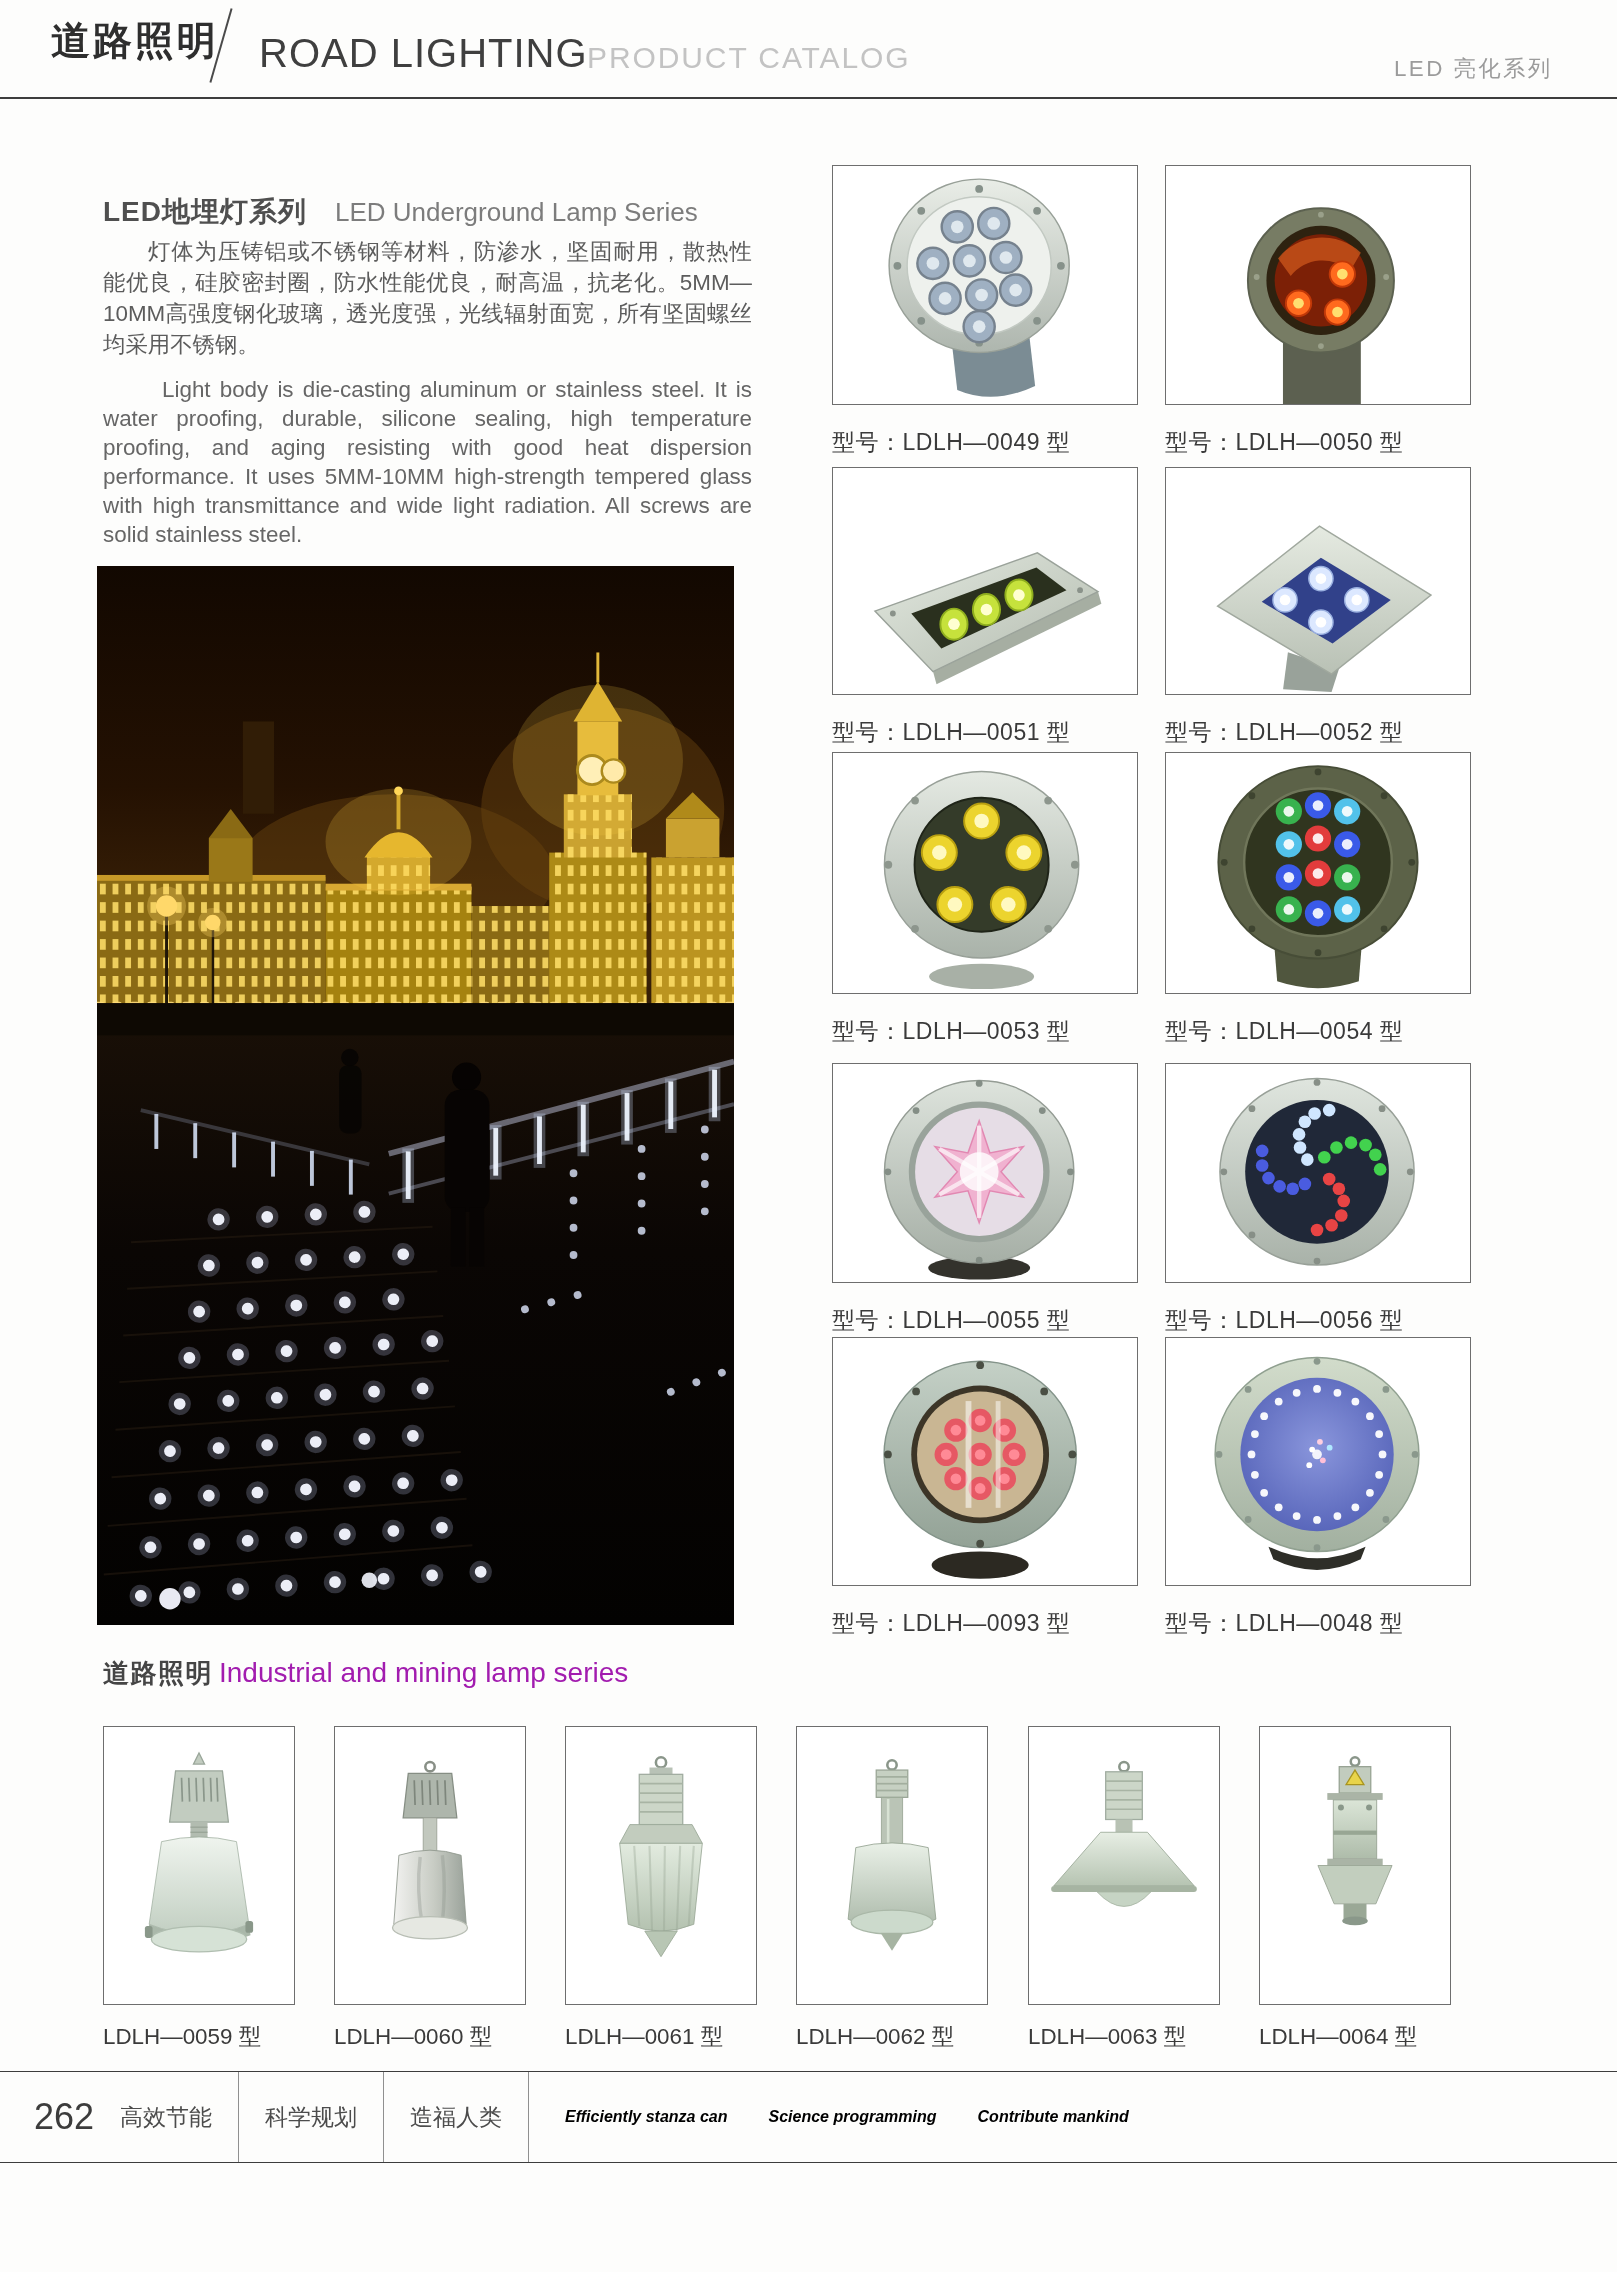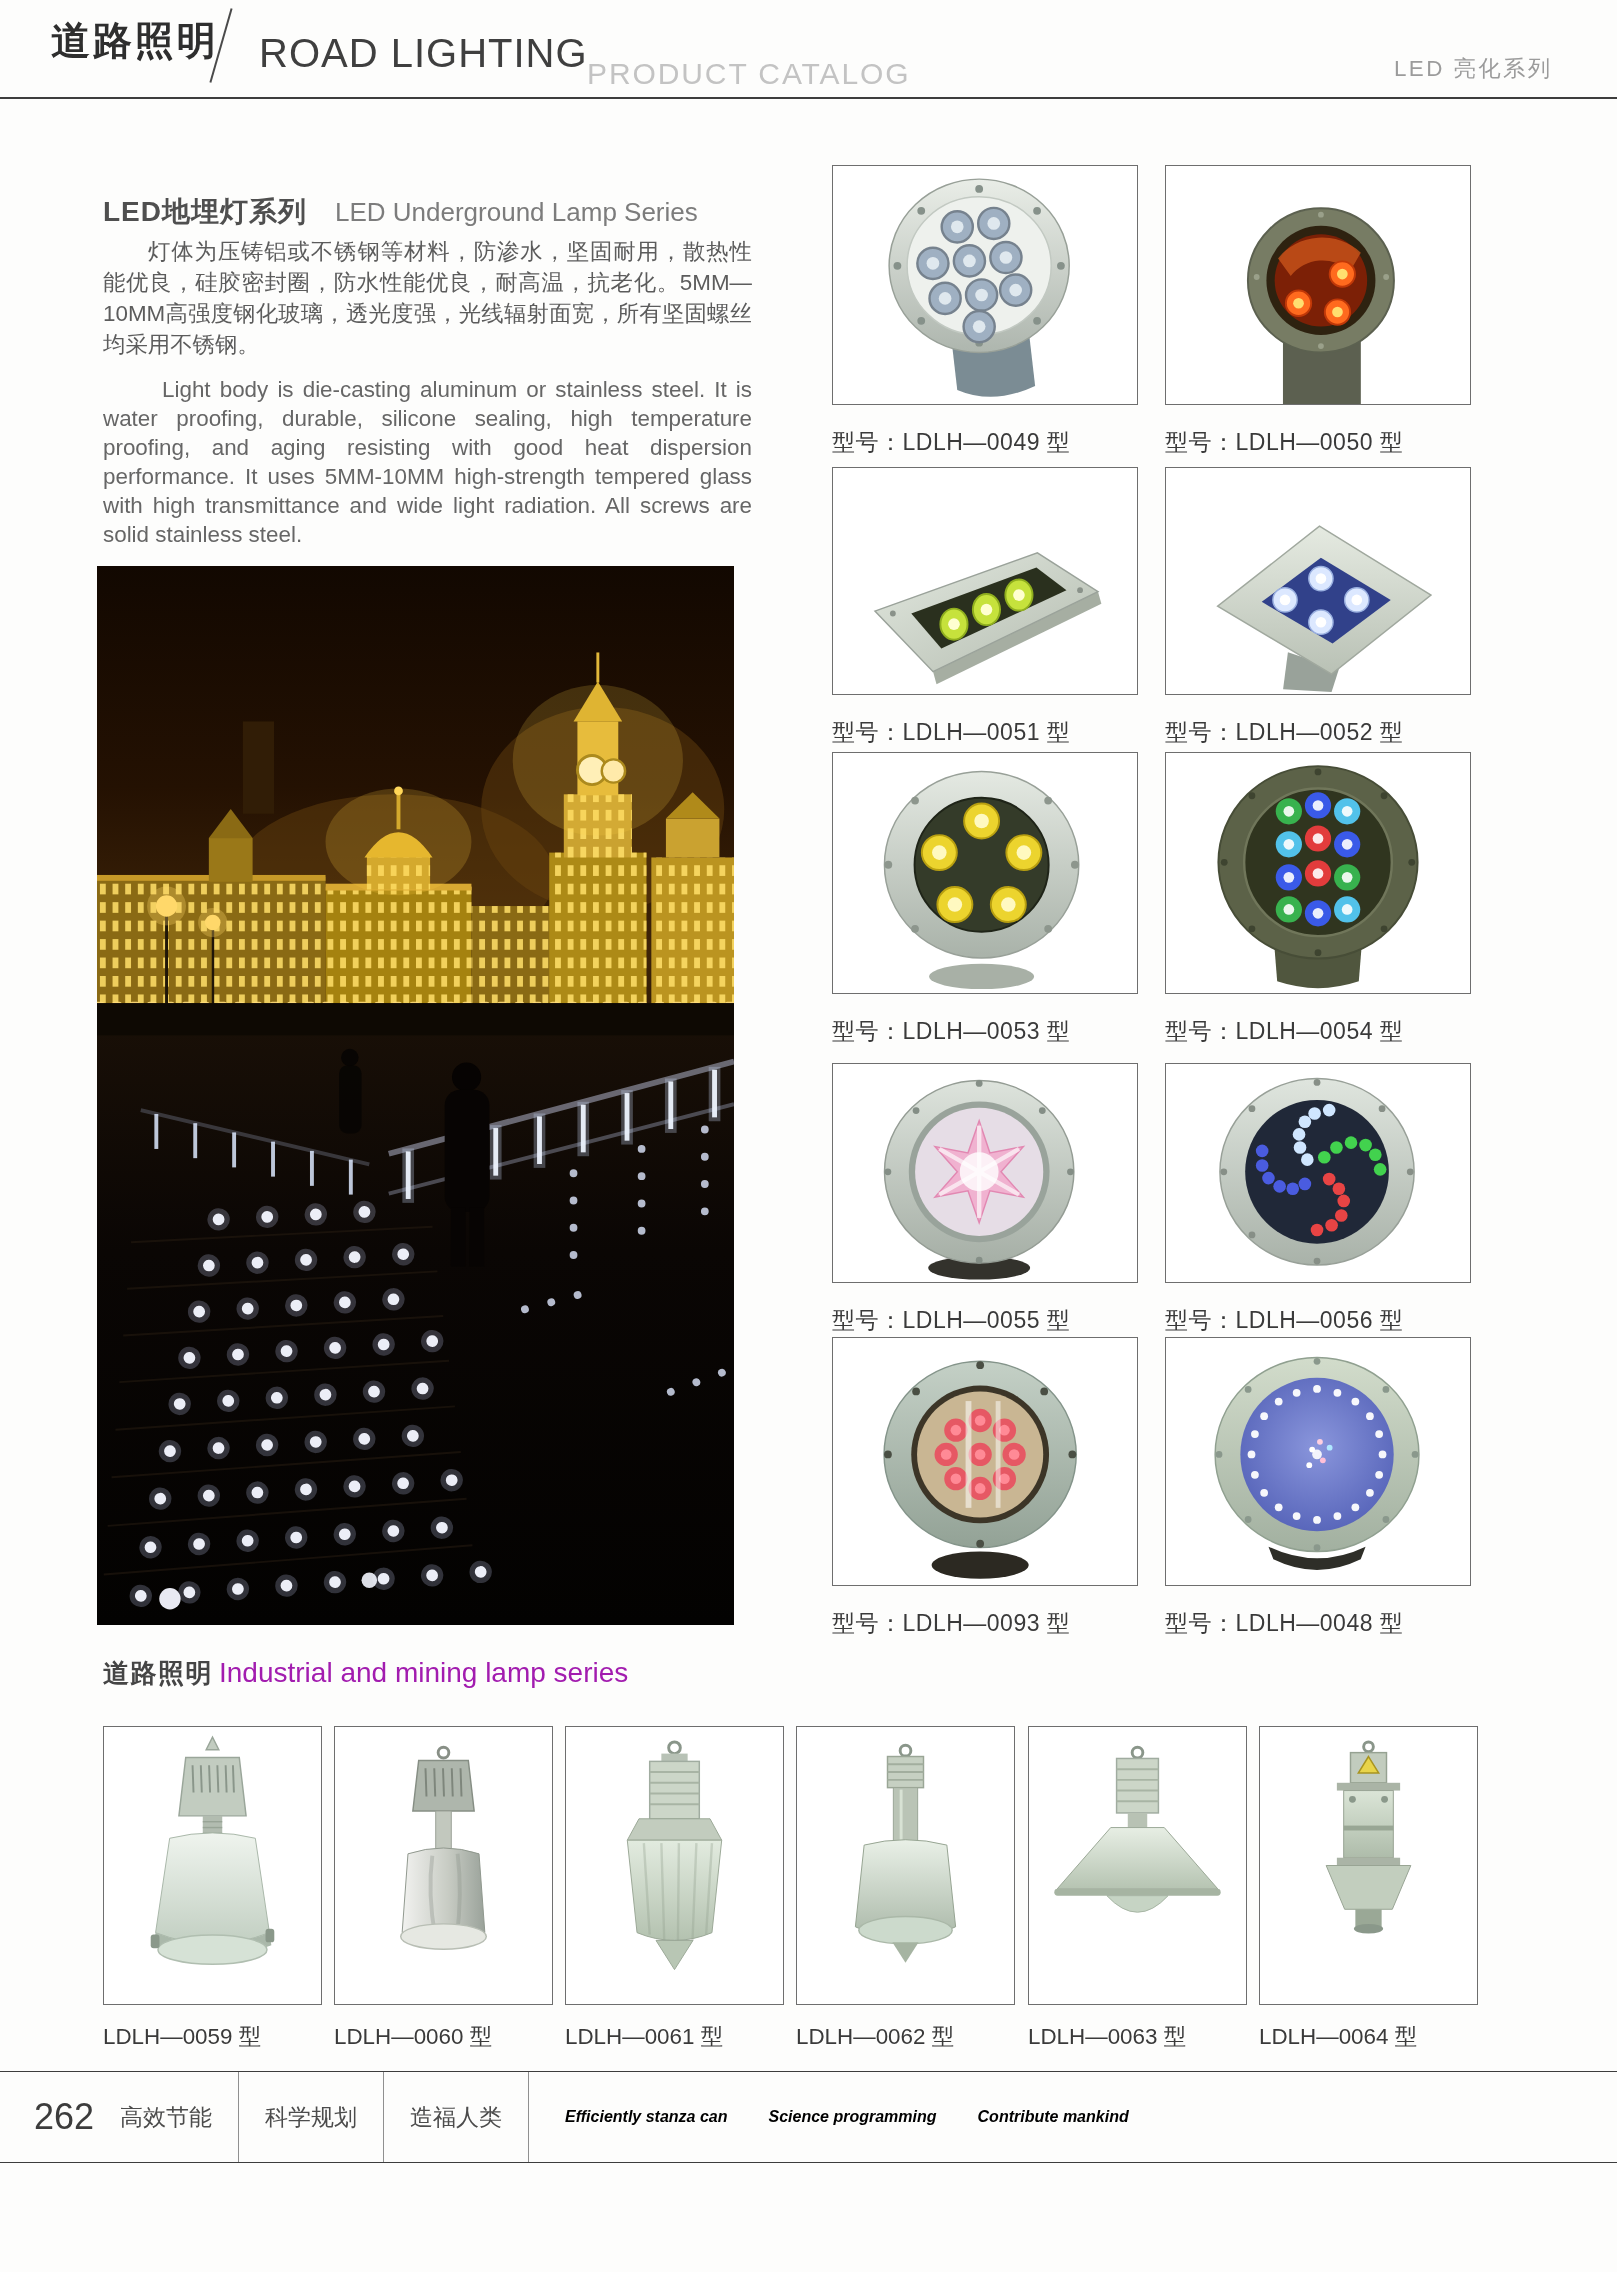--- a/index.html
+++ b/index.html
@@ -5,21 +5,21 @@
   html,body{margin:0;padding:0;background:#9a9a9a;}
   #page{position:relative;width:1617px;height:2273px;background:#fdfdfc;
         font-family:"Liberation Sans",sans-serif;overflow:hidden;}
 
   
   .hdr-cn{position:absolute;left:51px;top:13.6px;font-size:39px;font-weight:700;
           color:#2e2e2e;letter-spacing:2.9px;}
   .hdr-slash{position:absolute;left:220px;top:6.8px;width:1.9px;height:77px;
           background:#4a4a4a;transform:rotate(16deg);}
   .hdr-en{position:absolute;left:239px;top:31px;font-size:40px;color:#3f3f3f;letter-spacing:1px;margin-left:20px;}
-  .hdr-sub{position:absolute;left:587px;top:41px;font-size:30px;color:#c3c3c3;letter-spacing:1.9px;margin-top:16px;}
+  .hdr-sub{position:absolute;left:587px;top:41px;font-size:30px;color:#c3c3c3;letter-spacing:1.9px;}
   .hdr-series{position:absolute;left:1394px;top:53px;font-size:22.4px;color:#9b9b9b;letter-spacing:2.4px;}
   .hdr-line{position:absolute;left:0;top:97px;width:1617px;height:1.9px;background:#3d3d3d;}
 
   
   .sec1-title{position:absolute;left:103px;top:193px;white-space:nowrap;}
   .sec1-cn{font-size:28px;font-weight:700;color:#4f4f4f;letter-spacing:1px;}
   .sec1-en{font-size:26px;color:#7c7c7c;margin-left:28px;}
   .para-cn{position:absolute;left:103px;top:236px;width:649px;font-size:22.4px;line-height:31px;
            color:#5c5c5c;text-align:justify;text-indent:45px;}
   .para-en{position:absolute;left:103px;top:375px;width:649px;font-size:22.4px;line-height:29px;
@@ -31,21 +31,21 @@
   
   .card{position:absolute;width:306px;}
   .imgbox{border:1.5px solid #6e6e6e;background:#ffffff;overflow:hidden;}
   .imgbox svg{display:block;width:100%;height:100%;}
   .model{margin-top:22px;font-size:23px;color:#3a3a3a;letter-spacing:0.5px;white-space:nowrap;}
 
   
   .sec2-title{position:absolute;left:103px;top:1656px;white-space:nowrap;}
   .sec2-cn{font-size:26px;font-weight:700;color:#454545;letter-spacing:1.5px;}
   .sec2-en{font-size:28px;color:#a21caf;margin-left:6px;}
-  .mcard{position:absolute;top:1726px;width:219px;}
+  .mcard{position:absolute;top:1726px;width:192px;}
   .mimgbox{height:277px;border:1.5px solid #6e6e6e;background:#ffffff;overflow:hidden;}
   .mimgbox svg{display:block;width:100%;height:100%;}
   .mmodel{margin-top:15.5px;font-size:22.4px;color:#3a3a3a;white-space:nowrap;}
 
   
   .footer{position:absolute;left:0;top:2071px;width:1617px;height:92px;box-sizing:border-box;
           border-top:1.9px solid #3d3d3d;border-bottom:1.9px solid #3d3d3d;
           display:flex;align-items:center;}
   .f-num{font-size:36px;color:#3c3c3c;margin-left:34px;}
   .f-slog{font-size:23px;color:#4c4c4c;padding:0 26px;height:100%;display:flex;

